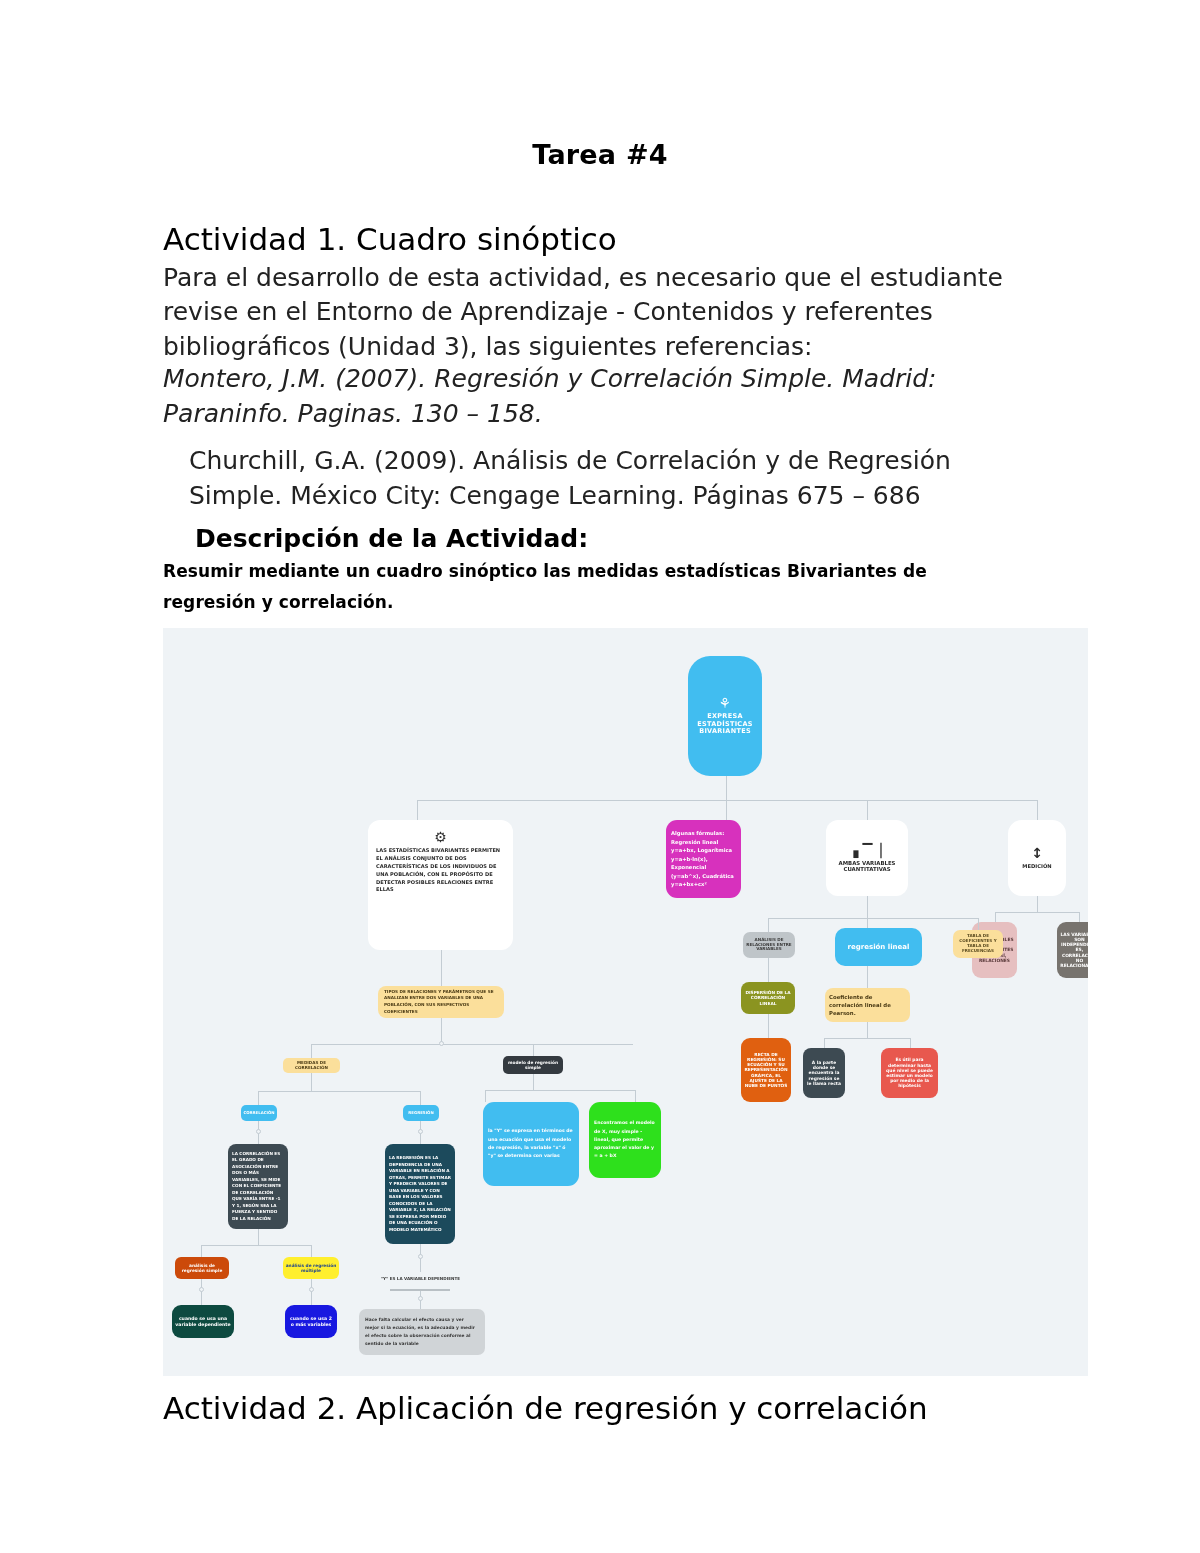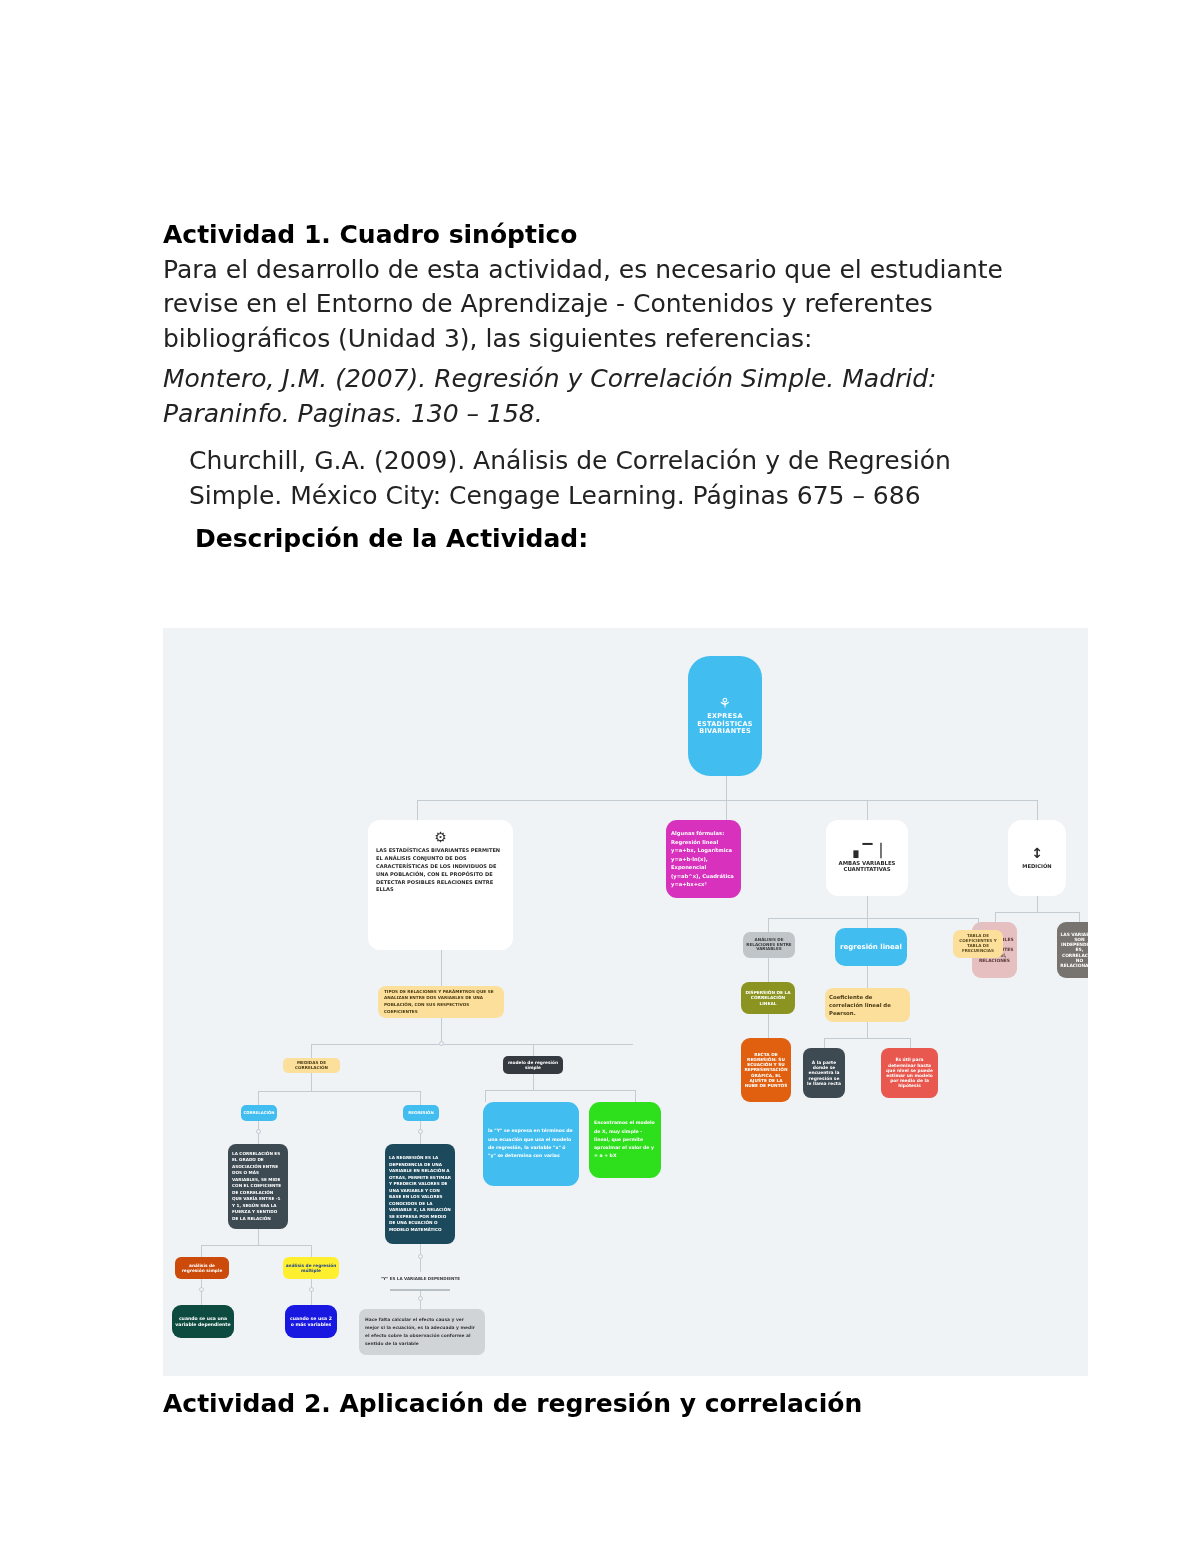--- a/index.html
+++ b/index.html
@@ -12,21 +12,21 @@
   }
   .page{position:relative;width:1200px;height:1553px;}
 
   
   .doc-title{
     position:absolute;left:0;top:139px;width:1200px;
     text-align:center;font-size:27px;font-weight:bold;
     letter-spacing:.2px;
   }
   .body-block{position:absolute;left:163px;width:860px;}
-  .h-sub{font-size:25px;font-weight:bold;line-height:1.38;}
+  .h-sub{font-size:31px;font-weight:normal;line-height:1.38;}
   .p-norm{font-size:25px;font-weight:normal;line-height:1.38;color:#222;}
   .h-desc{font-size:25px;font-weight:bold;line-height:1.4;margin-left:32px;}
   .p-bold-small{font-size:17px;font-weight:bold;line-height:1.85;letter-spacing:.1px;}
 
   #b-act1{top:218px;}
   #b-ref1{top:362px;font-style:italic;}
   #b-ref2{top:444px;margin-left:26px;}
   #b-desc{top:521px;}
   #b-act2{top:1387px;}
 
@@ -51,31 +51,33 @@
   .dot{
     position:absolute;width:5px;height:5px;border-radius:50%;
     background:#eff3f6;border:1px solid #c3ccd3;box-sizing:border-box;
   }
 </style>
 </head>
 <body>
 
 <div class="page">
 
+  <div class="doc-title">Tarea #4</div>
 
   <div class="body-block" id="b-act1">
     <div class="h-sub">Actividad 1. Cuadro sinóptico</div>
     <div class="p-norm">Para el desarrollo de esta actividad, es necesario que el estudiante revise en el Entorno de Aprendizaje - Contenidos y referentes bibliográficos (Unidad 3), las siguientes referencias:</div>
   </div>
 
   <div class="body-block p-norm" id="b-ref1">Montero, J.M. (2007). Regresión y Correlación Simple. Madrid: Paraninfo. Paginas. 130 – 158.</div>
   <div class="body-block p-norm" id="b-ref2">Churchill, G.A. (2009). Análisis de Correlación y de Regresión Simple. México City: Cengage Learning. Páginas 675 – 686</div>
 
   <div class="body-block" id="b-desc">
     <div class="h-desc">Descripción de la Actividad:</div>
+    <div class="p-bold-small">Resumir mediante un cuadro sinóptico las medidas estadísticas Bivariantes de regresión y correlación.</div>
   </div>
 
   <div class="diagram">
 
     <div class="ln lnv" style="left:563px;top:148px;height:24px;"></div>
     <div class="ln lnh" style="left:254px;top:172px;width:620px;"></div>
     <div class="ln lnv" style="left:254px;top:172px;height:20px;"></div>
     <div class="ln lnv" style="left:563px;top:172px;height:20px;"></div>
     <div class="ln lnv" style="left:704px;top:172px;height:20px;"></div>
     <div class="ln lnv" style="left:874px;top:172px;height:20px;"></div>
@@ -119,21 +121,21 @@
     <div class="ln lnv" style="left:704px;top:268px;height:22px;"></div>
     <div class="ln lnh" style="left:605px;top:290px;width:210px;"></div>
     <div class="ln lnv" style="left:605px;top:290px;height:14px;"></div>
     <div class="ln lnv" style="left:704px;top:290px;height:14px;"></div>
     <div class="ln lnv" style="left:815px;top:290px;height:14px;"></div>
 
     <div class="node" style="left:580px;top:304px;width:52px;height:26px;background:#bfc5c9;border-radius:7px;color:#3a3a3a;font-size:4.1px;font-weight:700;padding:2px;">
       <span class="ntext">ANÁLISIS DE RELACIONES ENTRE VARIABLES</span>
     </div>
 
-    <div class="node" style="left:672px;top:300px;width:72px;height:38px;background:#41bdf0;border-radius:10px;color:#fff;font-size:7px;font-weight:600;">
+    <div class="node" style="left:672px;top:300px;width:87px;height:38px;background:#41bdf0;border-radius:10px;color:#fff;font-size:7px;font-weight:600;">
       <span class="ntext">regresión lineal</span>
     </div>
 
     <div class="node" style="left:790px;top:302px;width:50px;height:28px;background:#fbdf9b;border-radius:7px;color:#5a4a1f;font-size:4.1px;font-weight:700;padding:2px;">
       <span class="ntext">TABLA DE COEFICIENTES Y TABLA DE FRECUENCIAS</span>
     </div>
 
     <div class="ln lnv" style="left:605px;top:330px;height:24px;"></div>
     <div class="node" style="left:578px;top:354px;width:54px;height:32px;background:#8b9420;border-radius:8px;color:#fff;font-size:4.3px;font-weight:700;padding:2px;">
       <span class="ntext">DISPERSIÓN DE LA CORRELACIÓN LINEAL</span>

